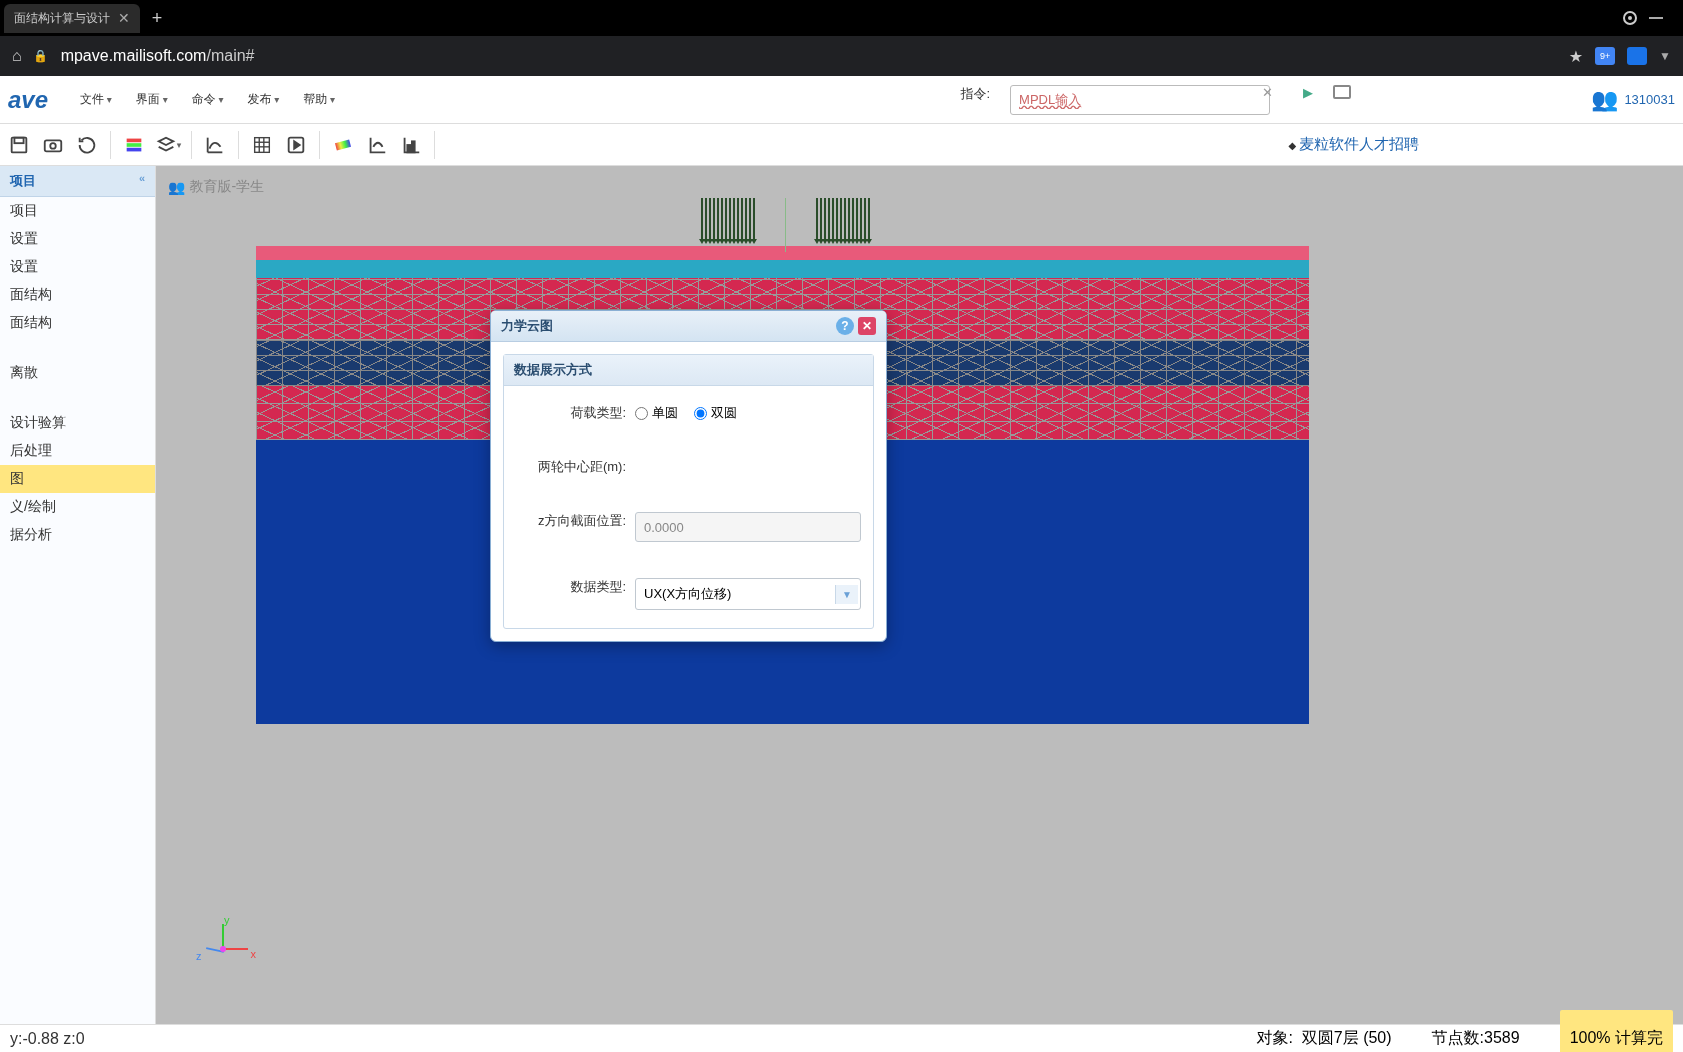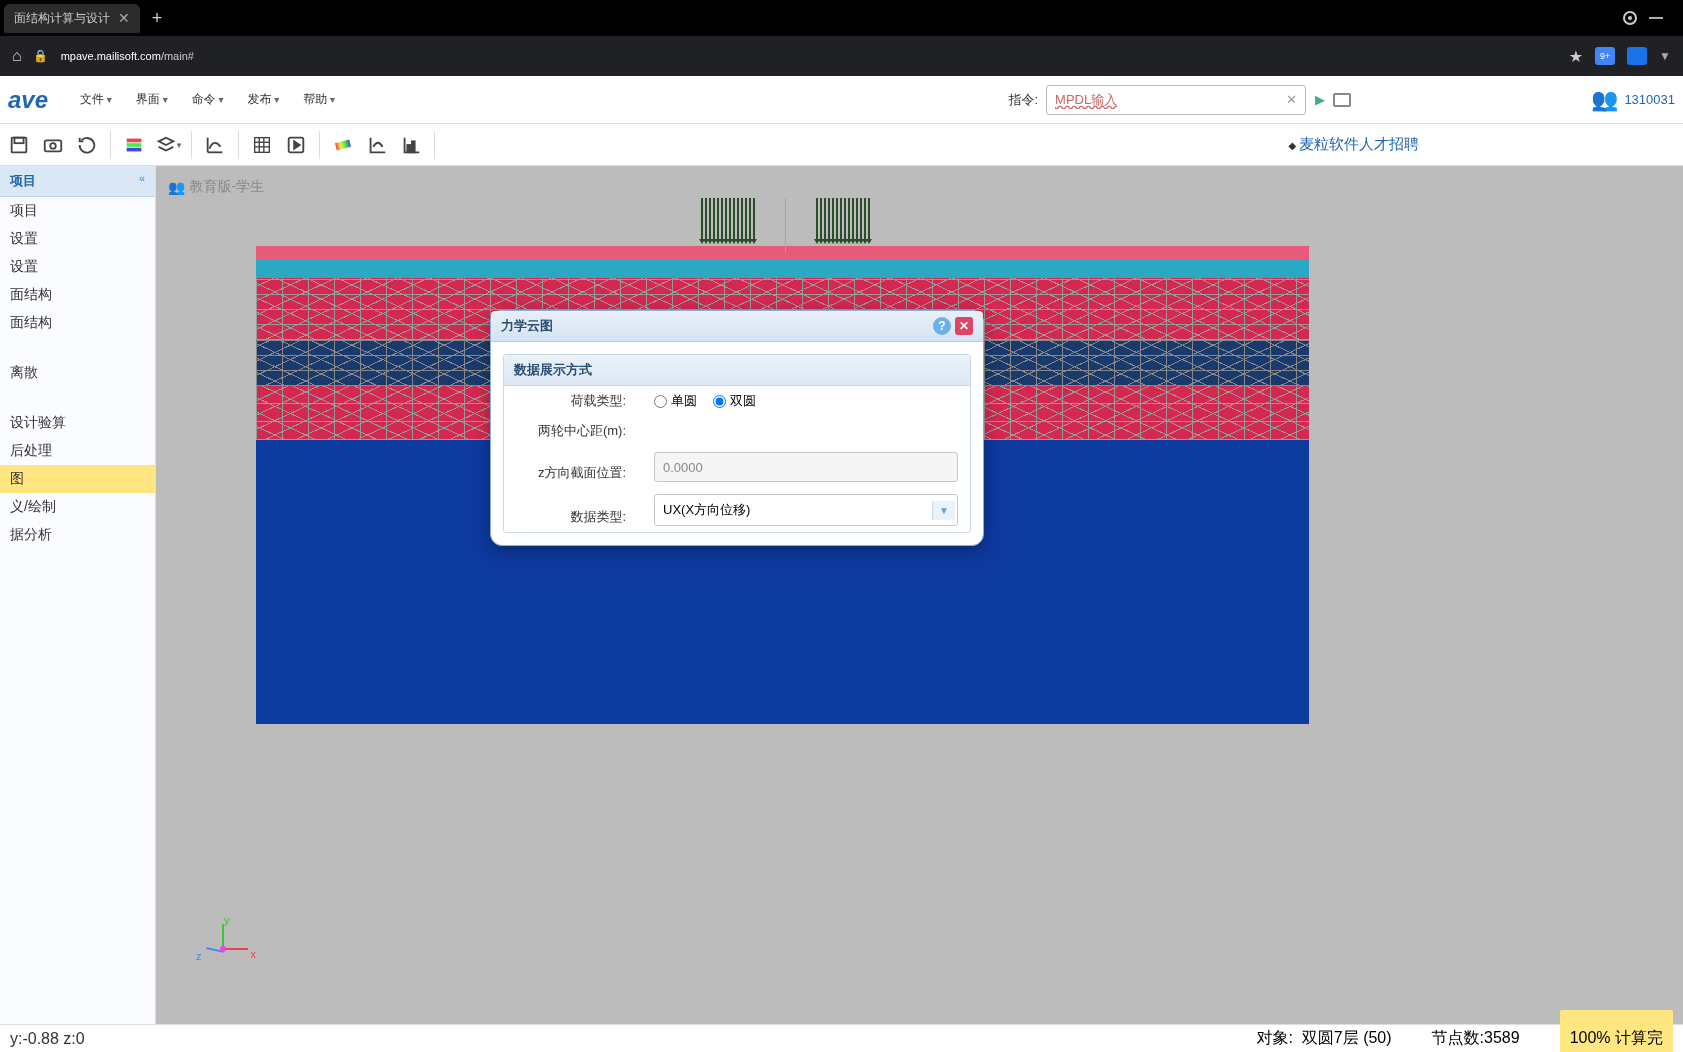--- a/index.html
+++ b/index.html
@@ -12,34 +12,34 @@
     .new-tab { color: #ccc; margin-left: 12px; font-size: 18px; cursor: pointer; }
     .chrome-right { margin-left: auto; display: flex; gap: 12px; padding-right: 20px; color: #ccc; }
     .chrome-circle { width: 14px; height: 14px; border: 2px solid #ccc; border-radius: 50%; display: inline-block; position: relative; }
     .chrome-circle::after { content: ''; position: absolute; width: 4px; height: 4px; background: #ccc; border-radius: 50%; top: 3px; left: 3px; }
     .chrome-min { width: 14px; height: 2px; background: #aaa; margin-top: 6px; }
     
     
     .address-bar { background: #202124; height: 40px; display: flex; align-items: center; padding: 0 12px; gap: 12px; }
     .home-icon { color: #ccc; font-size: 16px; }
     .lock-icon { color: #ccc; font-size: 12px; }
-    .url { color: #ccc; font-size: 11px; }
+    .url { color: #ccc; font-size: 16px; }
     .url-domain { color: #fff; }
     .addr-right { margin-left: auto; display: flex; gap: 12px; align-items: center; }
     .star { color: #ccc; font-size: 16px; }
     .ext-box { width: 20px; height: 18px; background: #4285f4; border-radius: 3px; position: relative; font-size: 9px; color: #fff; display: flex; align-items: center; justify-content: center; }
     .ext-box2 { width: 20px; height: 18px; background: #1a73e8; border-radius: 3px; }
     .chevron-down { color: #aaa; font-size: 12px; }
     
     
     .app-menu { background: #fff; border-bottom: 1px solid #ddd; height: 48px; display: flex; align-items: center; padding: 0 8px; }
     .logo { color: #2166b0; font-size: 24px; font-weight: bold; font-style: italic; margin-right: 20px; }
     .menu-item { padding: 0 12px; color: #333; cursor: pointer; font-size: 12px; }
     .menu-item::after { content: ' ▾'; font-size: 10px; color: #666; }
-    .cmd-area { margin-left: auto; display: flex; align-items: center; gap: 8px; }
+    .cmd-area { margin-left: auto; display: flex; gap: 20px; }
     .cmd-label { color: #333; }
     .cmd-input { width: 260px; height: 30px; border: 1px solid #bbb; border-radius: 3px; padding: 0 8px; font-size: 13px; }
     .cmd-input::placeholder { color: #c66; text-decoration: underline wavy #c66; }
     .cmd-clear { color: #999; cursor: pointer; margin-left: -28px; margin-right: 10px; }
     .cmd-go { color: #4a8; cursor: pointer; }
     .cmd-popup { width: 18px; height: 14px; border: 2px solid #888; border-radius: 2px; }
     .user-area { margin-left: 240px; display: flex; align-items: center; gap: 6px; color: #2166b0; }
     .user-icon { color: #5b9bd5; font-size: 22px; }
     
     
@@ -96,29 +96,29 @@
     .axis-gizmo { position: absolute; bottom: 50px; left: 40px; width: 60px; height: 60px; }
     .axis-y { position: absolute; left: 28px; top: 0; color: #3c3; font-size: 11px; }
     .axis-x { position: absolute; right: 0; top: 34px; color: #e44; font-size: 11px; }
     .axis-z { position: absolute; left: 0; top: 36px; color: #48e; font-size: 11px; }
     .axis-origin { position: absolute; left: 24px; top: 32px; width: 6px; height: 6px; background: #e4e; border-radius: 50%; }
     .axis-line-y { position: absolute; left: 26px; top: 10px; width: 2px; height: 24px; background: #3c3; }
     .axis-line-x { position: absolute; left: 28px; top: 34px; width: 24px; height: 2px; background: #e44; }
     .axis-line-z { position: absolute; left: 10px; top: 35px; width: 18px; height: 2px; background: #48e; transform: rotate(12deg); }
     
     
-    .dialog { position: absolute; left: 490px; top: 310px; width: 494px; background: #fff; border: 1px solid #8aafd4; border-radius: 12px; box-shadow: 0 4px 16px rgba(0,0,0,.3); }
+    .dialog { position: absolute; left: 490px; top: 310px; width: 397px; background: #fff; border: 1px solid #8aafd4; border-radius: 6px; box-shadow: 0 4px 16px rgba(0,0,0,.3); }
     .dialog-title { background: linear-gradient(#e8f0f8, #d4e4f2); padding: 6px 10px; display: flex; align-items: center; border-radius: 4px 4px 0 0; border-bottom: 1px solid #b8cde2; }
     .dialog-title-text { font-weight: bold; color: #2a4d70; flex: 1; }
     .dialog-help { width: 18px; height: 18px; background: #6bb0e8; border-radius: 50%; color: #fff; display: flex; align-items: center; justify-content: center; font-size: 12px; font-weight: bold; margin-right: 4px; cursor: pointer; }
     .dialog-close { width: 18px; height: 18px; background: #d46; border-radius: 3px; color: #fff; display: flex; align-items: center; justify-content: center; font-size: 12px; font-weight: bold; cursor: pointer; }
     .dialog-body { padding: 12px; }
     .fieldset { border: 1px solid #c8d8e8; border-radius: 3px; }
     .fieldset-title { background: linear-gradient(#eaf2fa, #dce8f4); padding: 6px 10px; font-weight: bold; color: #2a4d70; border-bottom: 1px solid #c8d8e8; }
-    .form-row { display: flex; align-items: flex-end; padding: 6px 12px; gap: 28px; }
+    .form-row { display: flex; align-items: flex-start; padding: 18px 12px; gap: 9px; }
     .form-label { width: 110px; text-align: right; color: #333; }
     .form-radios { display: flex; gap: 16px; align-items: center; }
     .form-radios label { display: flex; align-items: center; gap: 4px; cursor: pointer; }
     .form-input { flex: 1; height: 30px; border: 1px solid #c0c8d0; border-radius: 3px; padding: 0 8px; font-size: 13px; }
     .form-input[disabled] { background: #f5f5f5; color: #888; }
     .form-select { flex: 1; height: 32px; border: 1px solid #c0c8d0; border-radius: 3px; padding: 0 8px; background: #fff; display: flex; align-items: center; justify-content: space-between; cursor: pointer; }
     .select-arrow { color: #6aa0d6; font-size: 10px; background: #eaf2fa; padding: 4px 6px; margin-right: -6px; border-left: 1px solid #c8d8e8; }
     .dialog-footer { padding: 14px; text-align: center; position: relative; }
     .cursor-mark { position: absolute; left: 144px; top: 10px; font-family: serif; color: #333; font-size: 13px; }
     .btn-ok { display: inline-flex; align-items: center; gap: 6px; padding: 6px 14px; border: 1px solid #b8c4d0; border-radius: 3px; background: linear-gradient(#fdfdfd, #ececec); cursor: pointer; }

